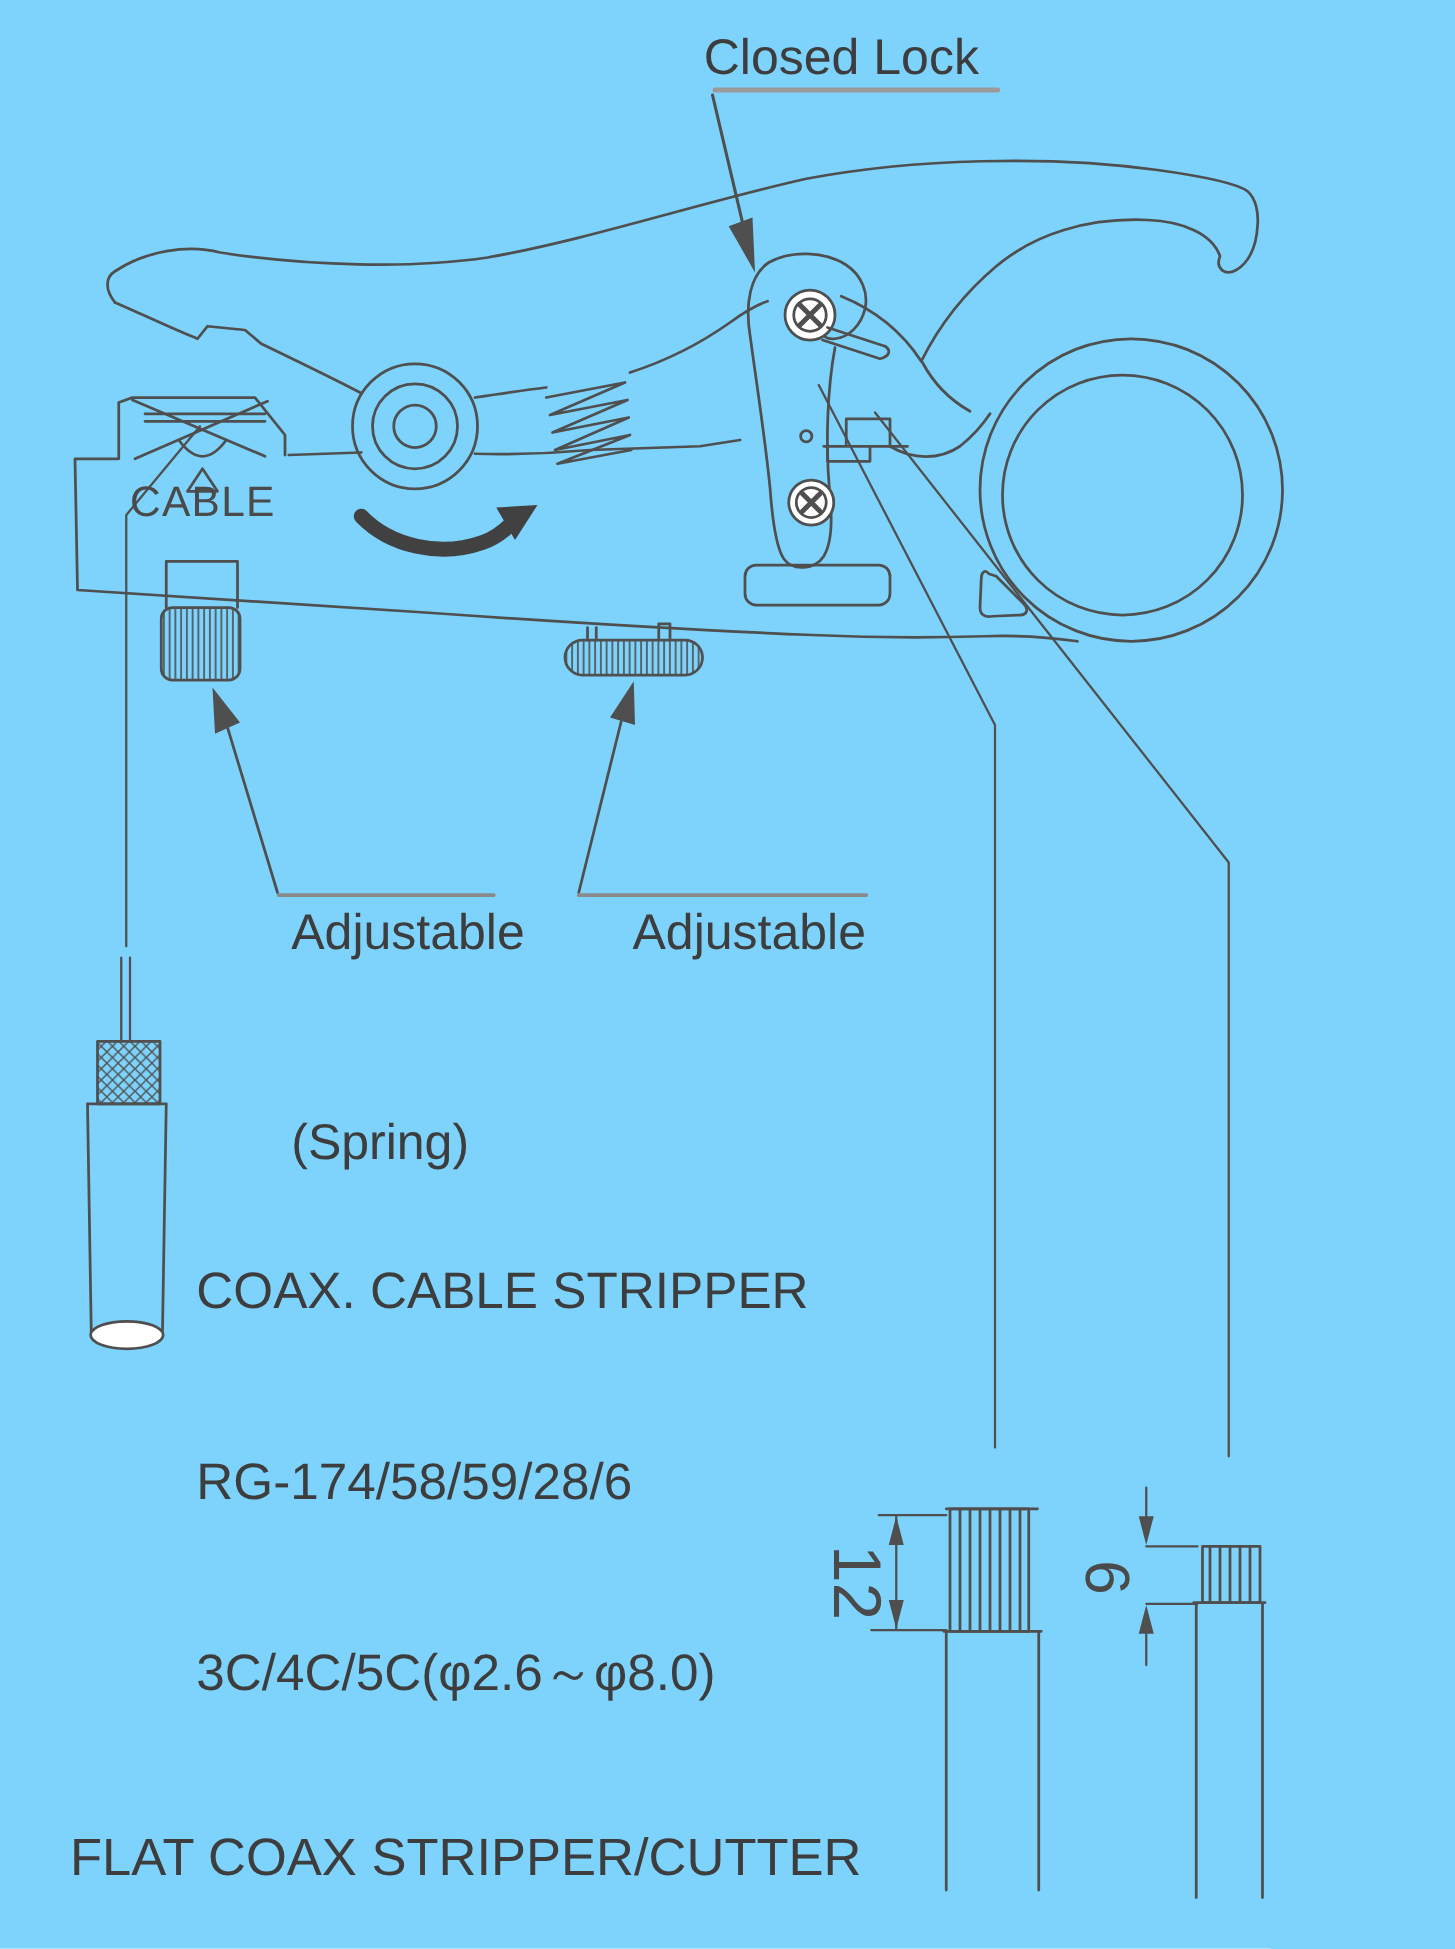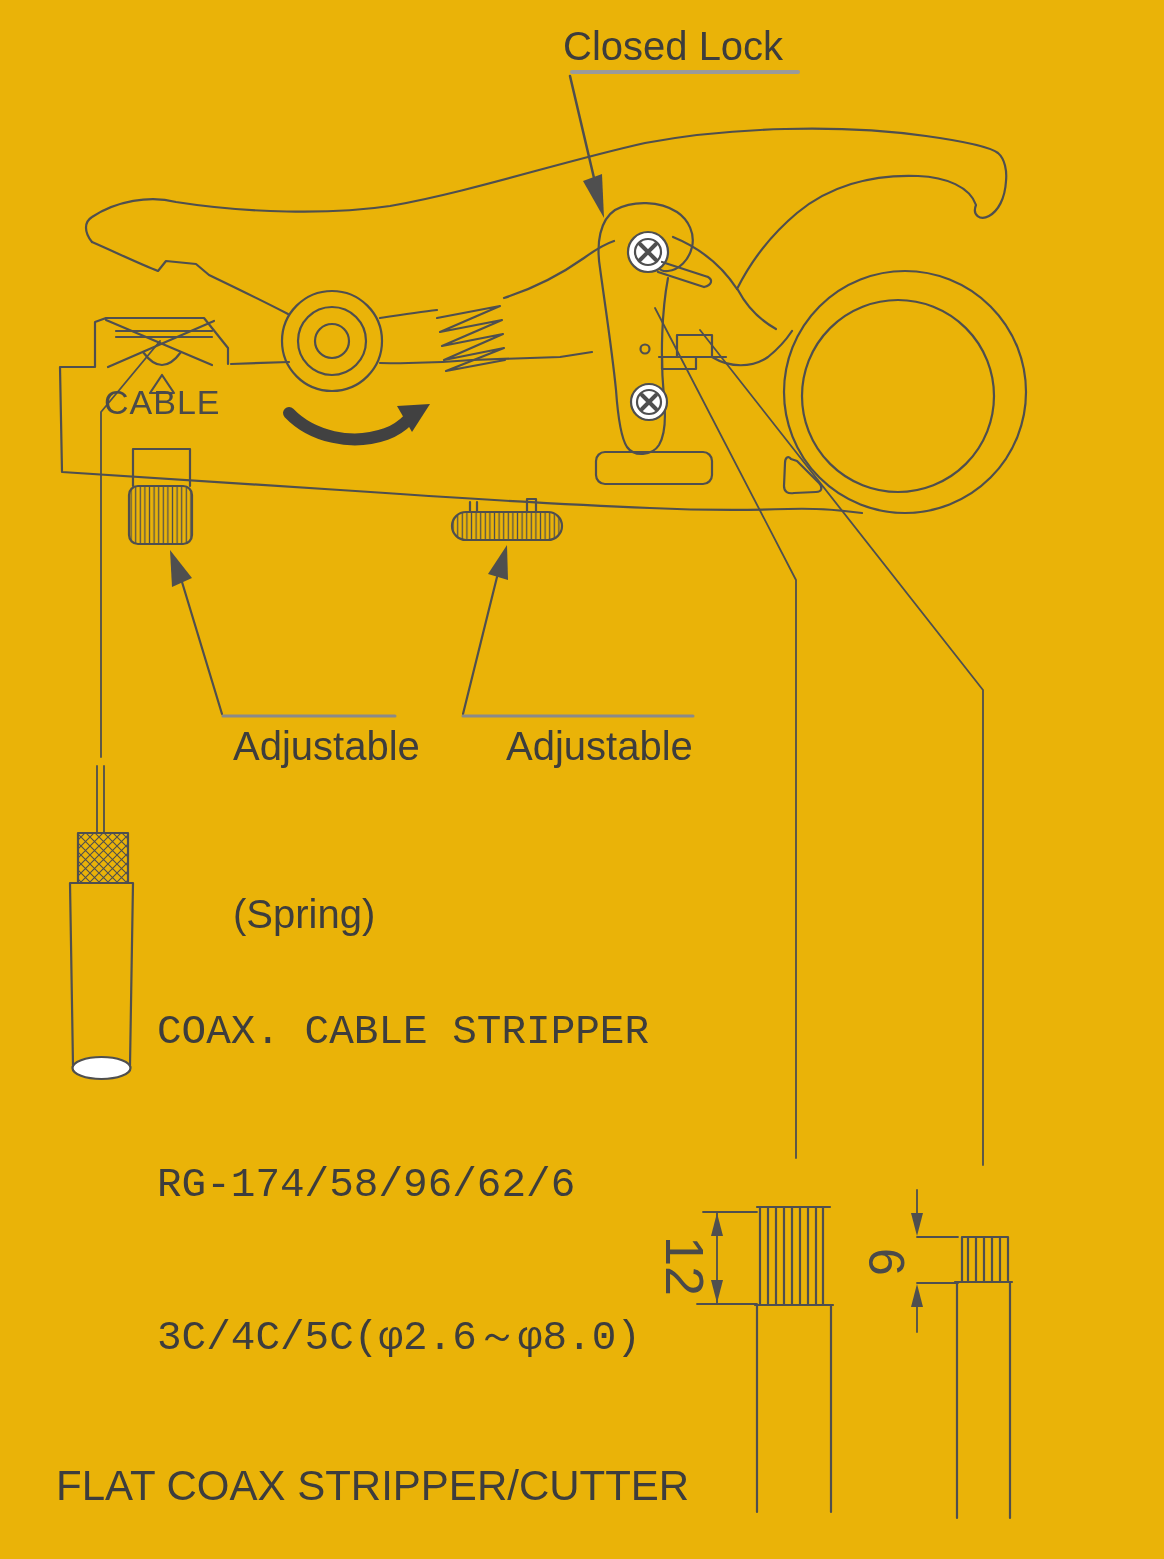--- a/index.html
+++ b/index.html
@@ -1,31 +1,31 @@
 <!DOCTYPE html>
 <html><head>
 <meta charset="utf-8">
 <style>
   html,body{margin:0;padding:0;background:#ffffff;}
   .page{
     position:relative;
     width:1164px;height:1559px;
-    background:#eab308;
+    background:#7dd3fc;
     font-family:"Liberation Sans", sans-serif;
     color:#3d3d3d;
     overflow:hidden;
   }
   .page svg{position:absolute;left:0;top:0;}
   .lbl{position:absolute;white-space:pre;line-height:1.2;}
   .lbl-closed-lock{left:563px;top:22px;font-size:40px;}
   .lbl-cable{left:104px;top:382px;font-size:34px;letter-spacing:1px;color:#4a4a4a;}
   .lbl-adj{font-size:40px;line-height:56px;}
   .lbl-blades{left:233px;top:606px;}
   .lbl-spring{left:506px;top:606px;}
-  .lbl-coax{left:157px;top:905px;font-size:41px;line-height:51px;font-family:Liberation Mono, monospace;}
+  .lbl-coax{left:157px;top:905px;font-size:41px;line-height:51px;}
   .lbl-flat{left:56px;top:1348px;font-size:42px;line-height:55px;}
   .lbl-dim{position:absolute;width:120px;height:60px;line-height:60px;text-align:center;font-size:54px;color:#4a4a4a;}
   .lbl-dim12{left:625px;top:1236px;transform:rotate(90deg);}
   .lbl-dim6{left:826px;top:1232px;font-size:50px;transform:rotate(90deg);}
 </style>
 </head>
 <body>
 
 <div class="page">
 
@@ -175,21 +175,21 @@
   <div>Adjustable</div>
   <div>(Spring)</div>
 </div>
 
 <div class="lbl lbl-adj lbl-spring">
   <div>Adjustable</div>
 </div>
 
 <div class="lbl lbl-coax">
   <div>COAX. CABLE STRIPPER</div>
-  <div>RG-174/58/96/62/6</div>
+  <div>RG-174/58/59/28/6</div>
   <div>3C/4C/5C(φ2.6～φ8.0)</div>
 </div>
 
 <div class="lbl lbl-flat">
   <div>FLAT COAX STRIPPER/CUTTER</div>
   
   
 </div>
 
 <div class="lbl-dim lbl-dim12">12</div>

